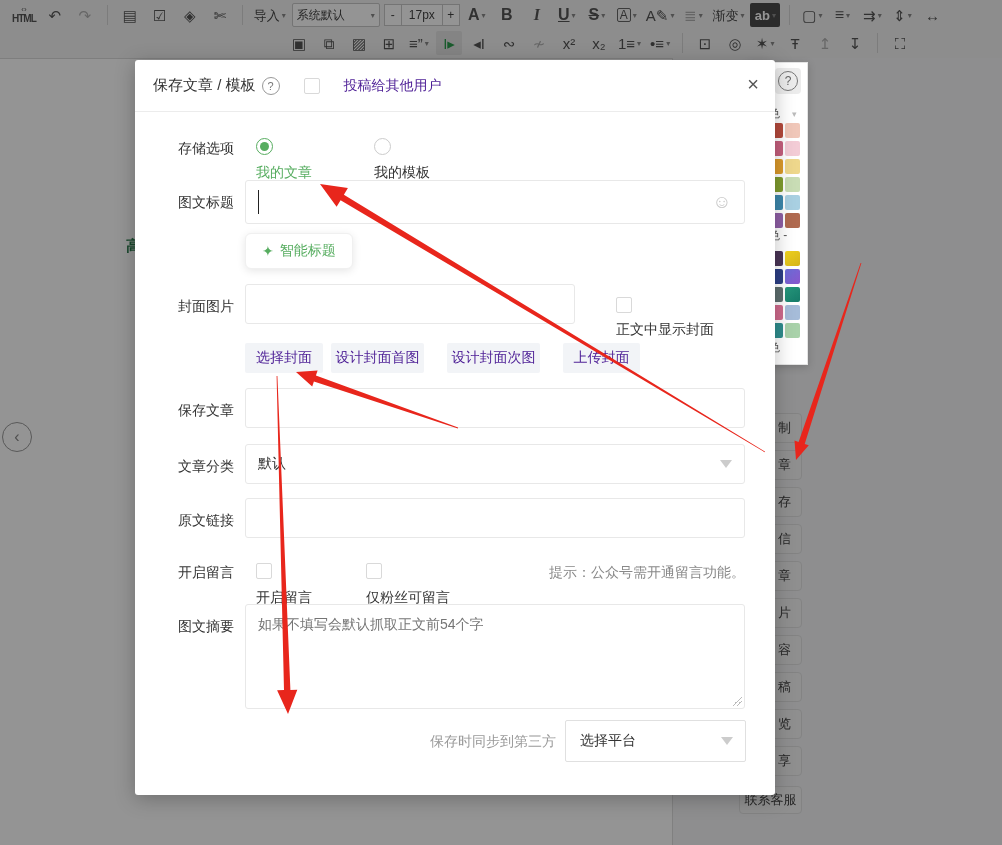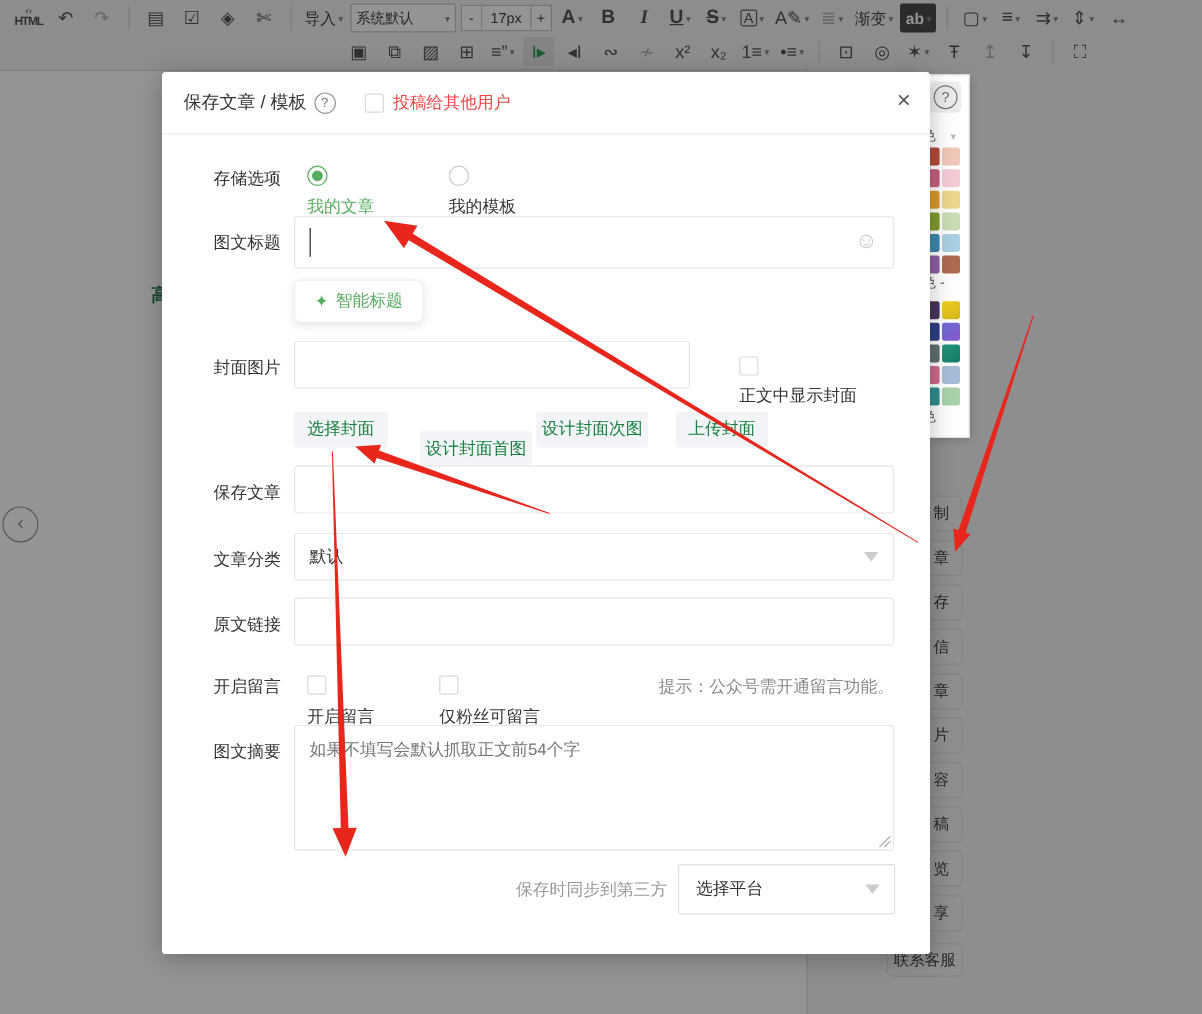--- a/index.html
+++ b/index.html
@@ -70,41 +70,41 @@
   #modal{position:absolute;left:135px;top:60px;width:640px;height:735px;background:#fff;
          border-radius:3px;box-shadow:0 4px 20px rgba(0,0,0,.25);z-index:50;font-size:14px;color:#333;}
   #modal-header{position:absolute;left:0;top:0;width:100%;height:52px;border-bottom:1px solid #ececec;
          display:flex;align-items:center;padding:0 18px;box-sizing:border-box;}
   #modal-title{font-size:15px;color:#333;}
   #help-icon{width:16px;height:16px;border:1px solid #999;border-radius:50%;color:#777;font-size:11px;
          display:flex;align-items:center;justify-content:center;margin-left:6px;cursor:pointer;}
   .checkbox{width:16px;height:16px;background:#fff;border:1px solid #d9d9d9;border-radius:2px;
          box-sizing:border-box;cursor:pointer;flex:none;}
   #header-cb{margin-left:24px;}
-  #header-cb-label{margin-left:8px;color:#ef4444;}
+  #header-cb-label{margin-left:24px;color:#4c1d95;}
   #close-btn{position:absolute;right:16px;top:14px;font-size:20px;color:#555;cursor:pointer;line-height:1;}
 
   .f-label{position:absolute;left:43px;color:#333;}
   .f-input{position:absolute;background:#fff;border:1px solid #e8e8e8;border-radius:3px;
            box-sizing:border-box;font-size:14px;color:#333;padding:0 12px;outline:none;
            font-family:"Liberation Sans","DejaVu Sans",sans-serif;}
   .radio{width:17px;height:17px;border-radius:50%;box-sizing:border-box;cursor:pointer;position:relative;flex:none;}
   .radio.sel{border:1px solid #57ad60;}
   .radio.sel::after{content:"";position:absolute;left:3px;top:3px;width:9px;height:9px;border-radius:50%;background:#57ad60;}
   .radio.unsel{border:1px solid #ccc;}
   .hflex{position:absolute;display:flex;flex-direction:column;}
   .green-text{color:#57ad60;}
   #smiley{position:absolute;right:12px;top:11px;width:20px;height:20px;color:#c9c9c9;font-size:19px;
           line-height:20px;text-align:center;cursor:pointer;}
   #title-caret{position:absolute;left:12px;top:9px;width:1px;height:24px;background:#222;}
   #smart-btn{position:absolute;left:110px;top:173px;height:34px;padding:0 16px;background:#fff;
           border:1px solid #f0f0f0;border-radius:6px;box-shadow:0 2px 8px rgba(0,0,0,.10);
           display:flex;align-items:center;gap:6px;color:#57ad60;cursor:pointer;}
   .cover-btn{position:absolute;top:283px;height:30px;background:#f2f4f7;border:none;border-radius:2px;
-          color:#15803d;font-size:14px;display:flex;align-items:center;justify-content:center;cursor:pointer;}
+          color:#4c1d95;font-size:14px;display:flex;align-items:center;justify-content:center;cursor:pointer;}
   .sel-caret{position:absolute;right:12px;top:50%;margin-top:-4px;width:0;height:0;
           border-left:6px solid transparent;border-right:6px solid transparent;border-top:8px solid #ccc;}
   #tip-text{position:absolute;right:30px;color:#888;}
   #resize-handle{position:absolute;right:2px;bottom:2px;width:10px;height:10px;cursor:nwse-resize;
           background:linear-gradient(135deg,transparent 50%,#bbb 50%,#bbb 58%,transparent 58%,transparent 70%,#bbb 70%,#bbb 78%,transparent 78%);}
   #save-btn{position:absolute;left:110px;top:662px;width:139px;height:40px;background:#5bb469;border:none;
           border-radius:4px;color:#fff;font-size:15px;cursor:pointer;
           font-family:"Liberation Sans","DejaVu Sans",sans-serif;}
   #sync-label{position:absolute;left:295px;top:673px;color:#999;}
   #platform-select{position:absolute;left:430px;top:660px;width:181px;height:42px;background:#fff;
@@ -396,21 +396,21 @@
     <span>智能标题</span>
   </div>
 
   <span class="f-label" style="top:238px;">封面图片</span>
   <input class="f-input" style="left: 110px; top: 224px; width: 330px; height: 40px;" value="">
   <div class="hflex" style="left:481px;top:237px;gap:8px;">
     <span class="checkbox"></span>
     <span>正文中显示封面</span>
   </div>
   <div class="cover-btn" style="left:110px;width:78px;">选择封面</div>
-  <div class="cover-btn" style="left:215px;width:93px;margin-top:16px;">设计封面首图</div>
+  <div class="cover-btn" style="left:196px;width:93px;">设计封面首图</div>
   <div class="cover-btn" style="left:312px;width:93px;">设计封面次图</div>
   <div class="cover-btn" style="left:428px;width:77px;">上传封面</div>
 
   <span class="f-label" style="top:342px;">保存文章</span>
   <input class="f-input" style="left: 110px; top: 328px; width: 500px; height: 40px;" value="">
 
   <span class="f-label" style="top:398px;">文章分类</span>
   <div class="f-input" style="left:110px;top:384px;width:500px;height:40px;display:flex;align-items:center;cursor:pointer;">
     <span>默认</span>
     <span class="sel-caret"></span>

